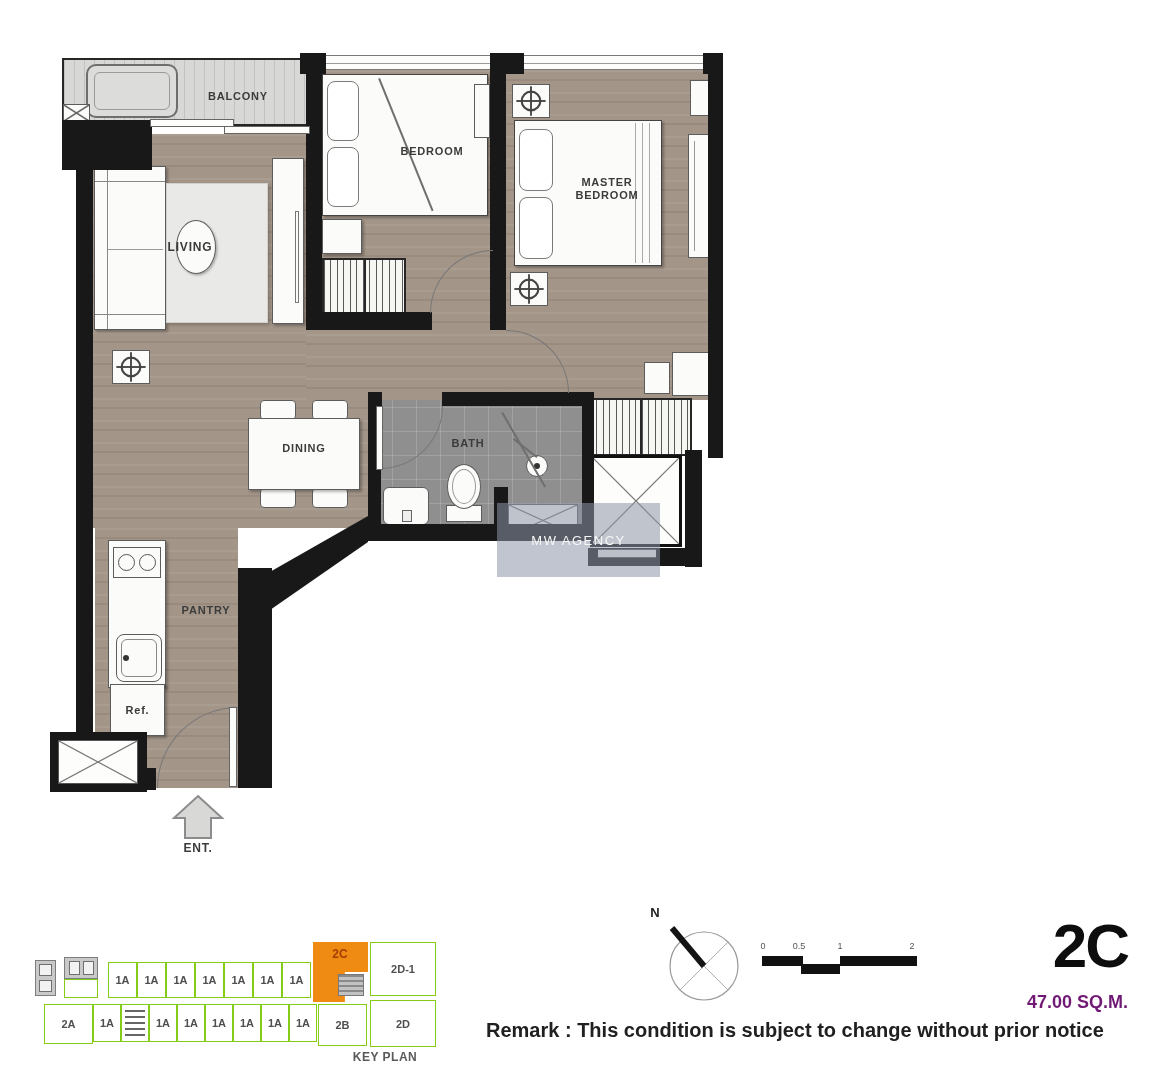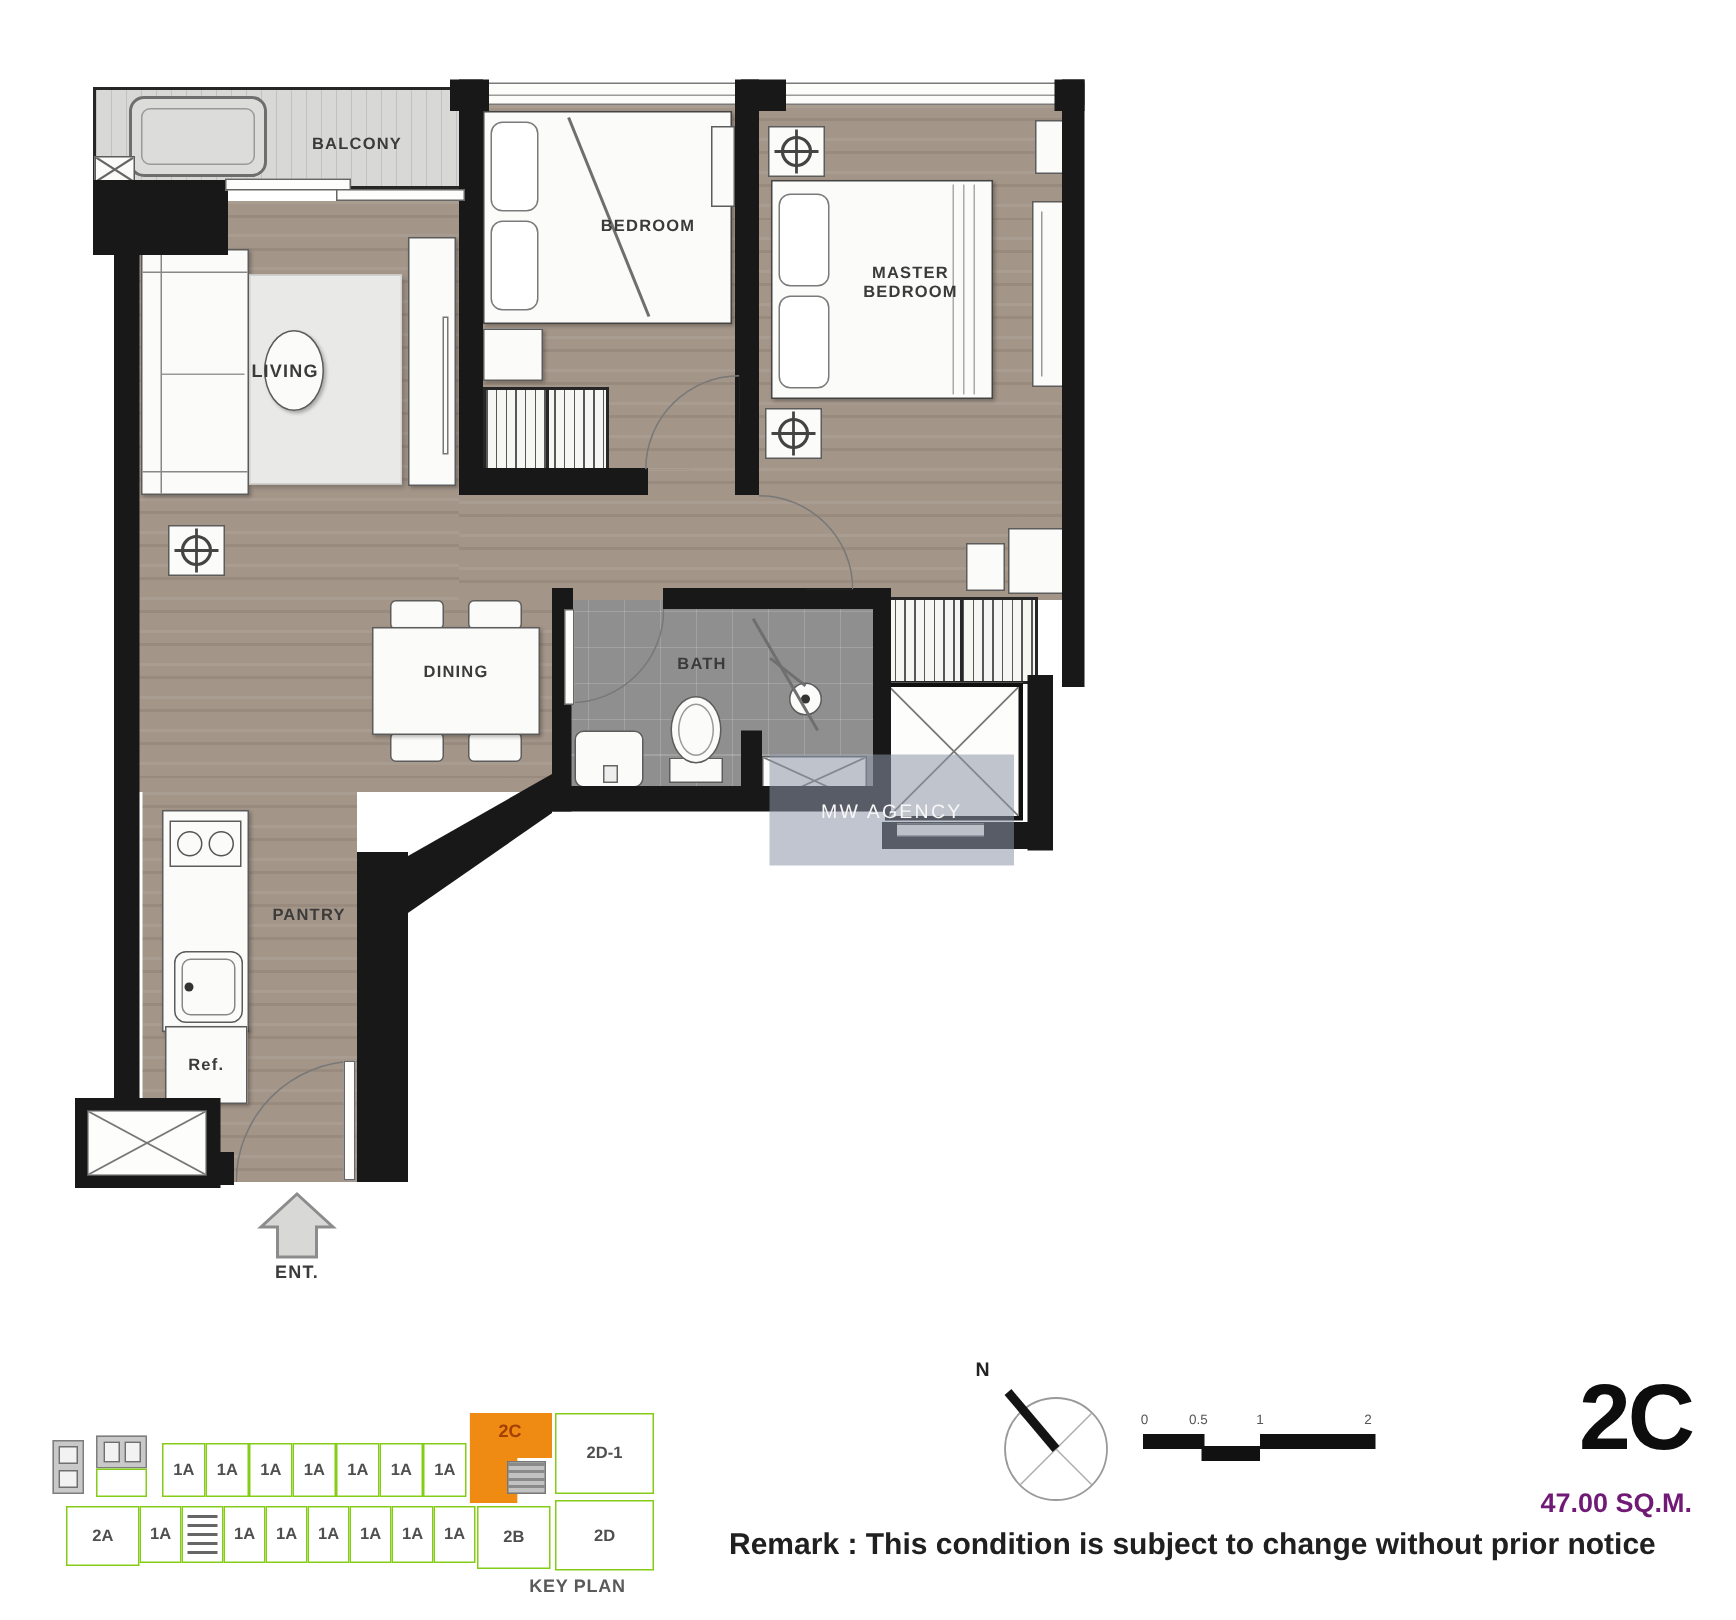--- a/index.html
+++ b/index.html
@@ -24,21 +24,21 @@
     border:2px solid #262626;}
   .hatch::after{content:"";position:absolute;left:50%;top:0;bottom:0;width:2px;background:#262626;}
   .rlabel{position:absolute;font-weight:bold;color:#3b3b3b;font-size:11px;letter-spacing:0.8px;
           text-align:center;line-height:13px;z-index:7;}
   .arc{position:absolute;border:1.6px solid #787878;background:transparent;z-index:6;}
   .door-panel{position:absolute;background:#fdfdfb;border:1px solid #666;z-index:6;box-sizing:border-box;}
   .win{position:absolute;background:#fcfcfa;border:1px solid #7a7a7a;z-index:5;box-sizing:border-box;}
   .win::after{content:"";position:absolute;left:0;right:0;top:50%;height:1px;background:#9a9a9a;}
   .line{position:absolute;height:1.5px;background:#6f6f6f;transform-origin:0 0;z-index:3;}
   .wm{position:absolute;z-index:9;background:rgba(142,150,168,0.55);display:flex;align-items:center;
-      justify-content:center;color:#f7f7f7;font-size:13px;letter-spacing:1.5px;margin-left:16px;}
+      justify-content:center;color:#f7f7f7;font-size:13px;letter-spacing:1.5px;}
   .kcell{position:absolute;background:#fff;border:1px solid #84cc16;display:flex;align-items:center;
          justify-content:center;font-size:11px;font-weight:bold;color:#4f4f4f;box-sizing:border-box;}
   .ev{position:absolute;background:#c9c9c9;border:1px solid #7d7d7d;box-sizing:border-box;}
   .evslot{position:absolute;background:#f2f2f2;border:1px solid #6f6f6f;box-sizing:border-box;}
   .tick{position:absolute;font-size:9px;color:#555;text-align:center;}
   .bar{position:absolute;background:#111;}
   .pillow{position:absolute;background:#fff;border:1.4px solid #7a7a7a;border-radius:8px;box-sizing:border-box;}
 </style>
 </head>
 <body>

